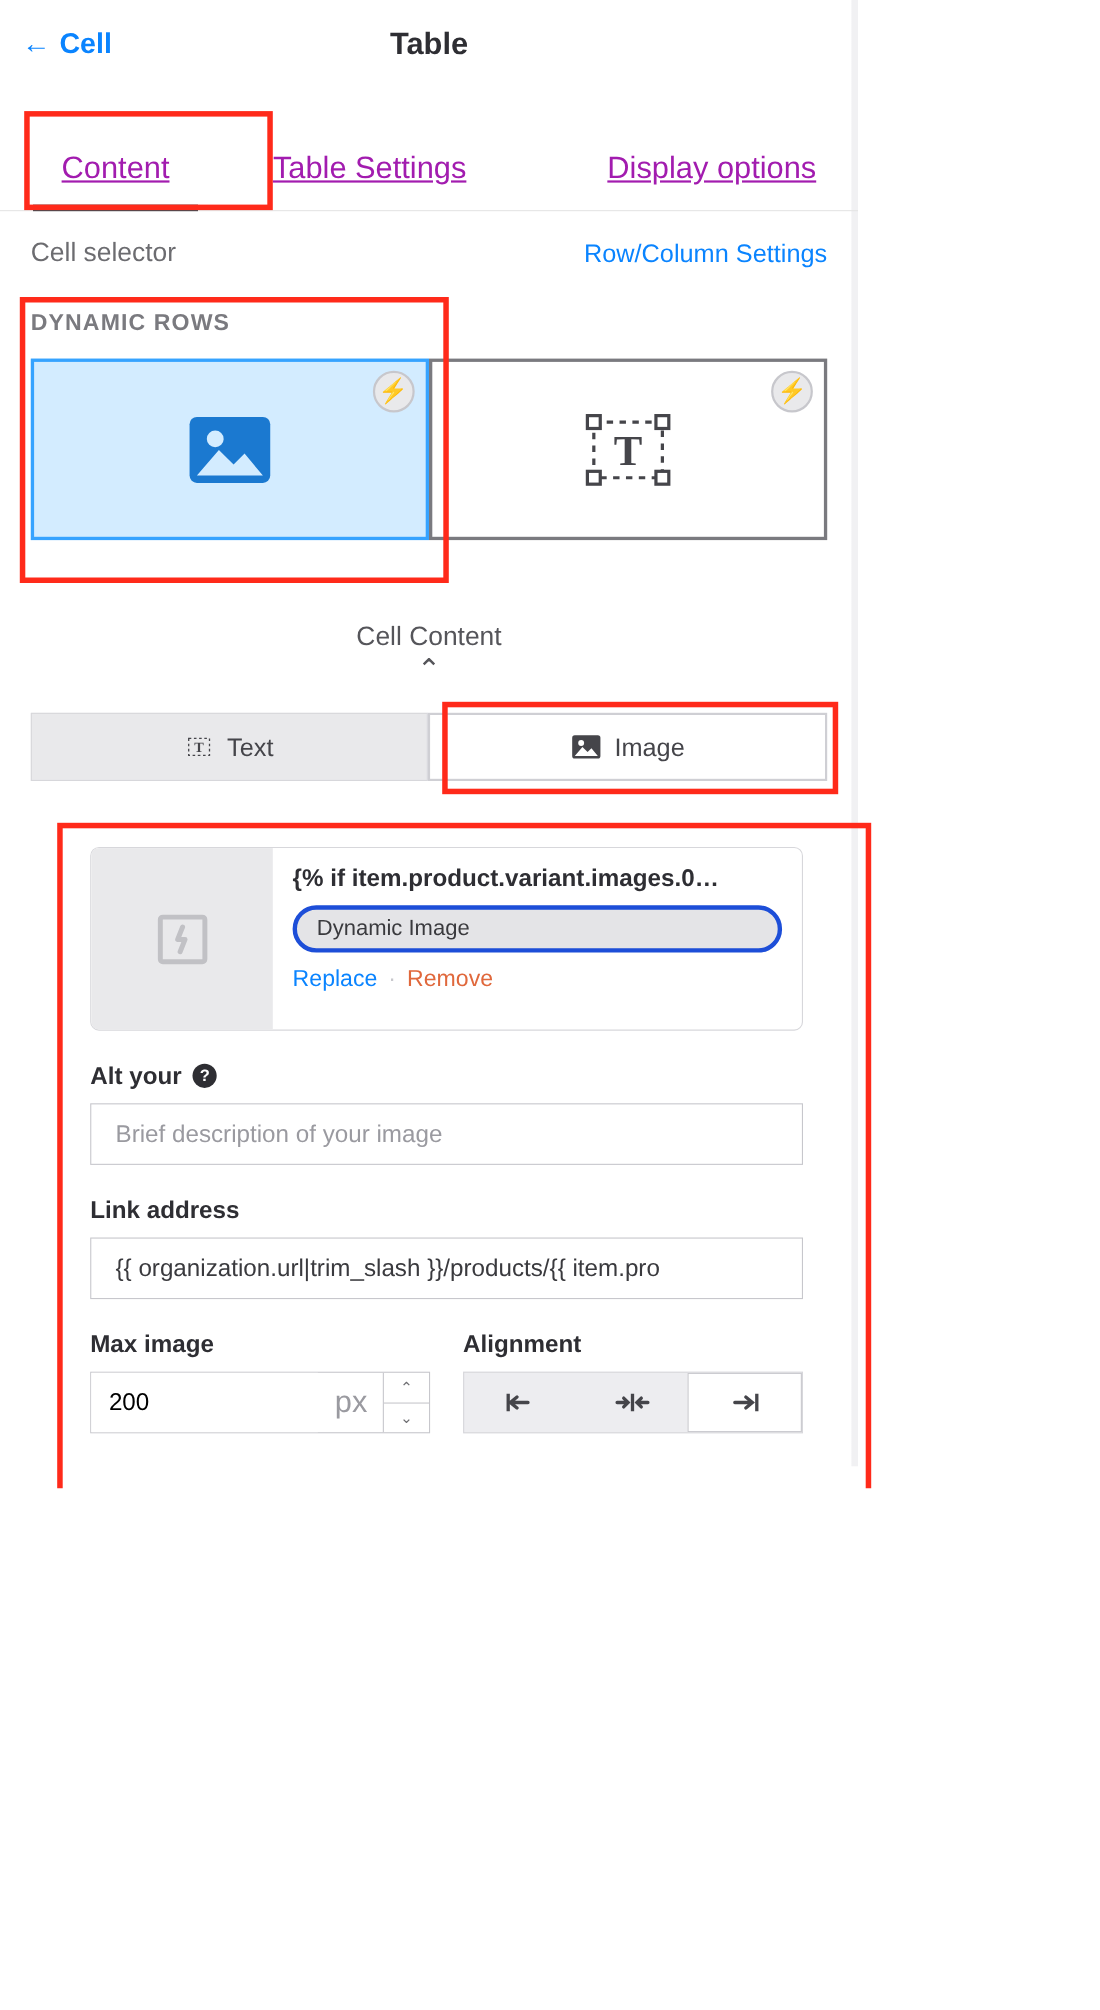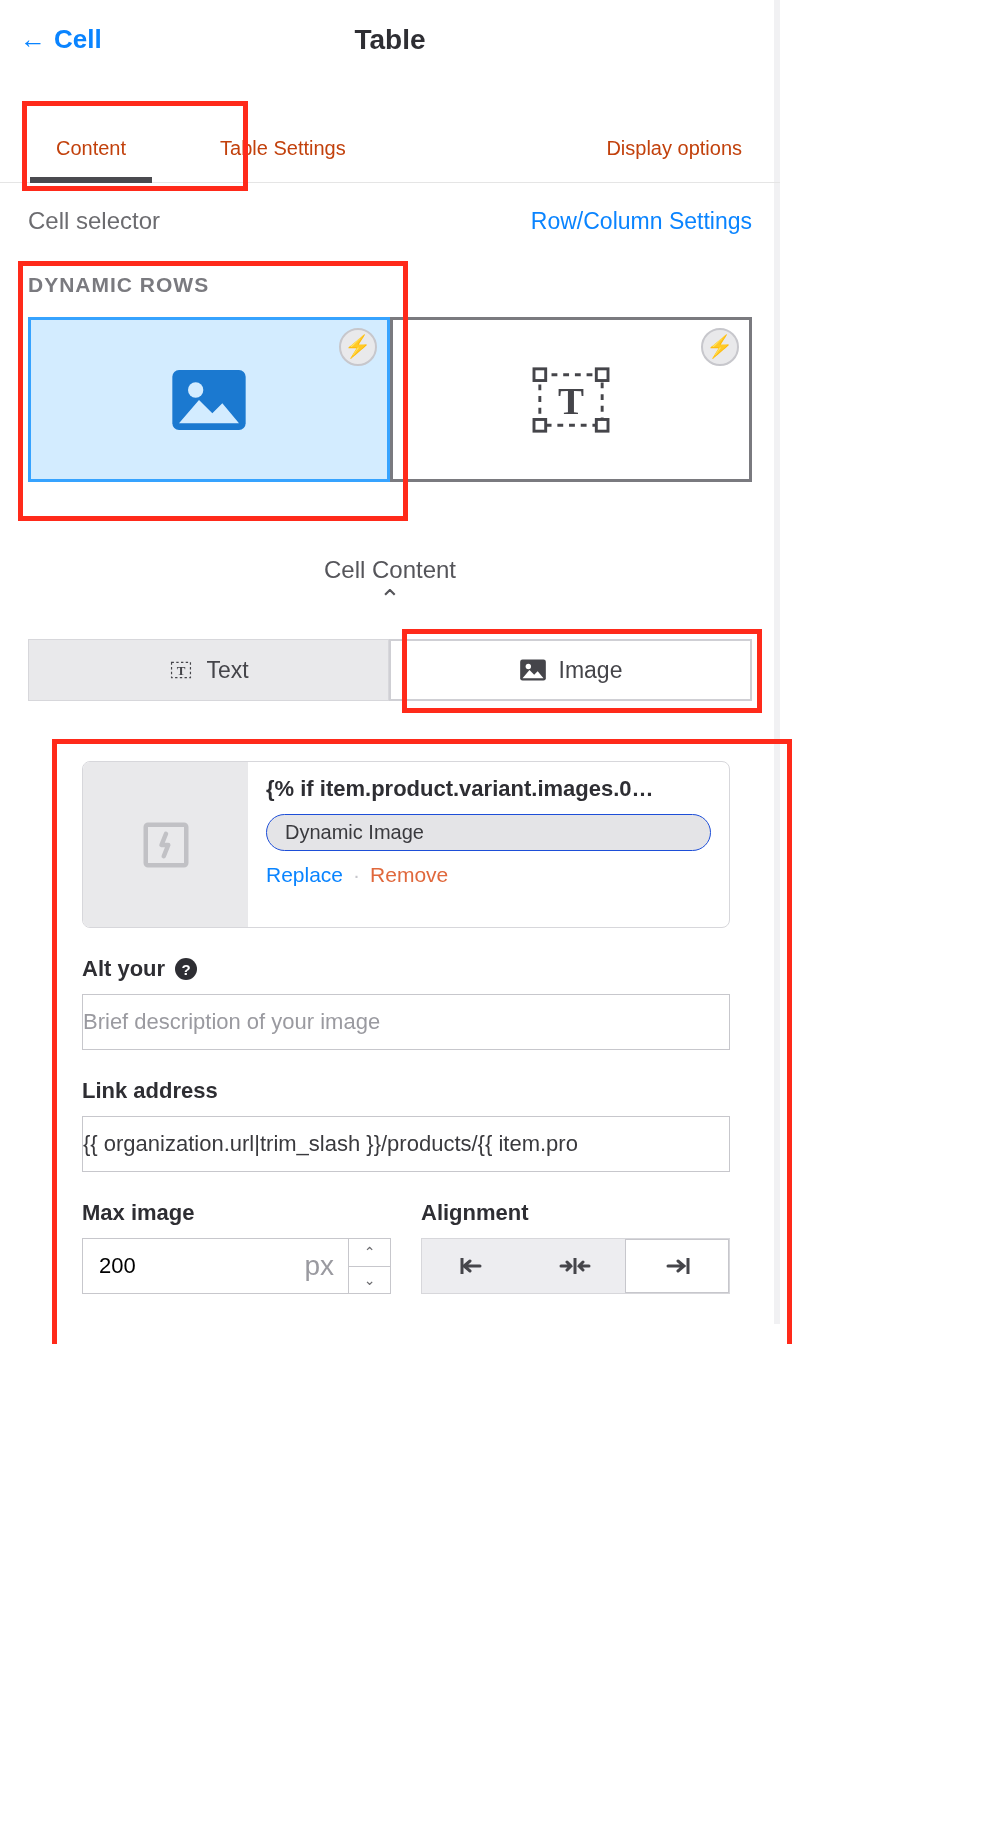--- a/index.html
+++ b/index.html
@@ -7,21 +7,21 @@
 .panel { width: 780px; background: #fff; position: relative; }
 
 
 .header { display: flex; align-items: center; padding: 24px 20px 24px 20px; }
 .done-btn { display: inline-flex; align-items: center; gap: 8px; color: #0a84ff; font-size: 26px; font-weight: 600; cursor: pointer; }
 .done-btn .arrow { font-size: 26px; font-weight: 600; }
 .header-title { position: absolute; left: 0; right: 0; text-align: center; font-size: 28px; font-weight: 700; color: #2e2e33; pointer-events: none; }
 
 
 .tabs { display: flex; border-bottom: 1px solid #e5e5e5; margin-top: 30px; }
-.tab { flex: none; padding: 28px 28px 22px 28px; font-size: 20px; color: #c2410c; cursor: pointer; position: relative; }
+.tab { flex: none; padding: 28px 28px 22px 28px; font-size: 28px; color: #a21caf; cursor: pointer; position: relative; text-decoration: underline; }
 .tab.active { font-weight: 500; }
 .tab.active::after { content: ""; position: absolute; left: 28px; right: 28px; bottom: -1px; height: 6px; background: #4a4a4f; }
 .tab:nth-child(1){ padding-left: 56px; padding-right: 56px; }
 .tab:nth-child(1).active::after{ left: 30px; right: 30px; }
 .tab:nth-child(2){ margin-left: 10px; }
 .tab:nth-child(3){ margin-left: auto; margin-right: 10px; }
 
 
 .hi { border: 5px solid #ff2a1a; position: absolute; pointer-events: none; }
 
@@ -48,30 +48,30 @@
 .toggle { flex:1; height:62px; display:flex; align-items:center; justify-content:center; gap:12px; font-size:23px; color:#45454a; background:#e9e9eb; border:1px solid #d7d7db; cursor:pointer; }
 .toggle.active { background:#fff; border:2px solid #cfcfd4; font-weight:500; }
 
 
 .form-area { padding: 30px 30px 30px 30px; margin: 30px 20px 20px 20px; }
 .img-row { display:flex; border:1px solid #d7d7db; border-radius:8px; overflow:hidden; }
 .thumb { width:165px; height:165px; background:#e9e9eb; display:flex; align-items:center; justify-content:center; }
 .thumb svg{ opacity:.5; }
 .img-meta { flex:1; padding: 14px 18px; display:flex; flex-direction:column; gap:12px; }
 .img-title { font-size:22px; font-weight:600; color:#2e2e33; white-space:nowrap; overflow:hidden; text-overflow:ellipsis; }
-.pill { background:#e4e4e7; border:1px solid #1d4ed8; border-radius:999px; padding:6px 18px; font-size:20px; color:#3a3a3e; display:inline-block; width: 100%; }
+.pill { background:#e4e4e7; border:4px solid #1d4ed8; border-radius:999px; padding:6px 18px; font-size:20px; color:#3a3a3e; display:inline-block; width: 100%; }
 .link-row { display:flex; gap:10px; font-size:21px; }
 .link-row .replace{ color:#0a84ff; cursor:pointer; }
 .link-row .dot{ color:#c7c7cc; }
 .link-row .remove{ color:#e0683c; cursor:pointer;text-align:right; }
 
 .field { margin-top: 28px; }
 .field-label { font-size:22px; color:#2e2e33; font-weight:600; display:flex; align-items:center; gap:10px; }
 .help { width:22px; height:22px; border-radius:50%; background:#2e2e33; color:#fff; display:inline-flex; align-items:center; justify-content:center; font-size:15px; font-weight:700; }
-.input { width:100%; height:56px; border:1px solid #c7c7cc; padding:0 0; font-size:22px; color:#3a3a3e; margin-top:12px; }
+.input { width:100%; height:56px; border:1px solid #c7c7cc; padding:0 22px; font-size:22px; color:#3a3a3e; margin-top:12px; }
 .input::placeholder{ color:#9a9aa0; }
 
 .row2 { display:flex; gap:30px; margin-top:28px; }
 .col { flex:1; }
 .stepper { display:flex; align-items:stretch; border:1px solid #c7c7cc; height:56px; margin-top:12px; }
 .stepper input { border:none; flex:1; padding:0 16px; font-size:22px; outline:none; width: 100px; }
 .stepper .unit { display:flex; align-items:center; padding:0 14px; color:#9a9aa0; font-size:28px; border-left:1px solid transparent; }
 .stepper .spin { width:42px; border-left:1px solid #c7c7cc; display:flex; flex-direction:column; }
 .stepper .spin div{ flex:1; display:flex; align-items:center; justify-content:center; font-size:14px; color:#6c6c70; cursor:pointer; }
 .stepper .spin div:first-child{ border-bottom:1px solid #c7c7cc; }

